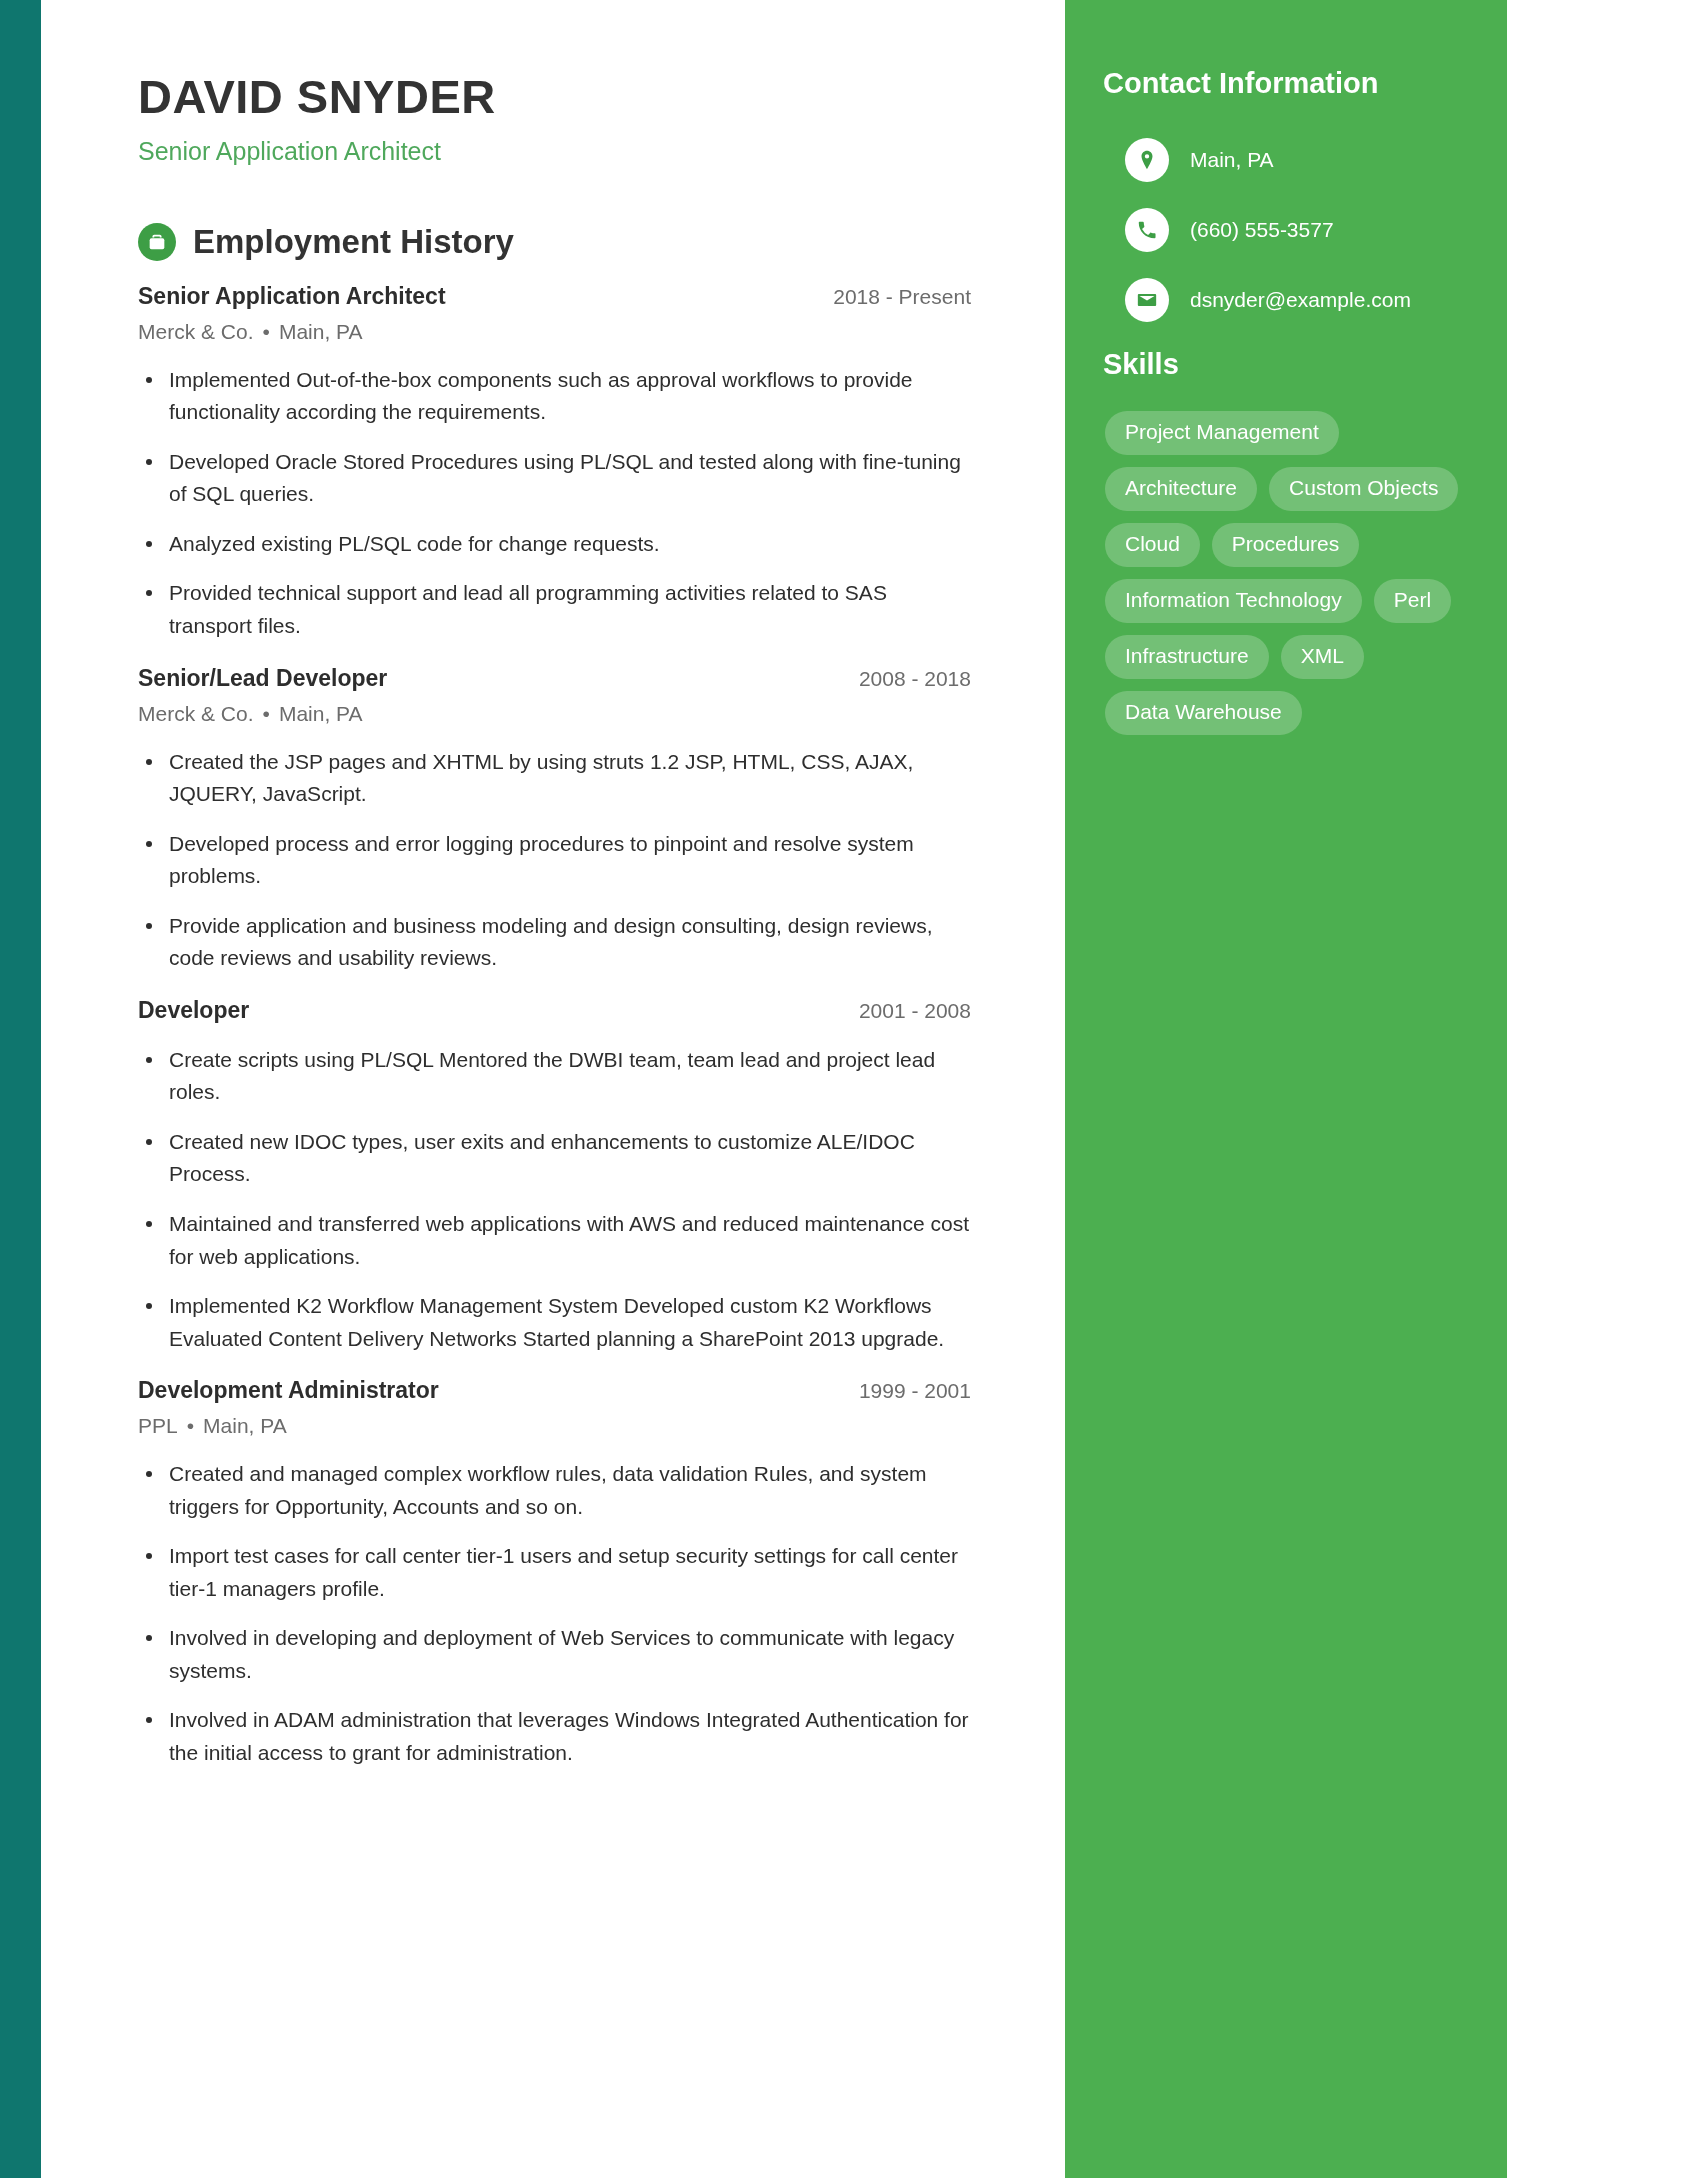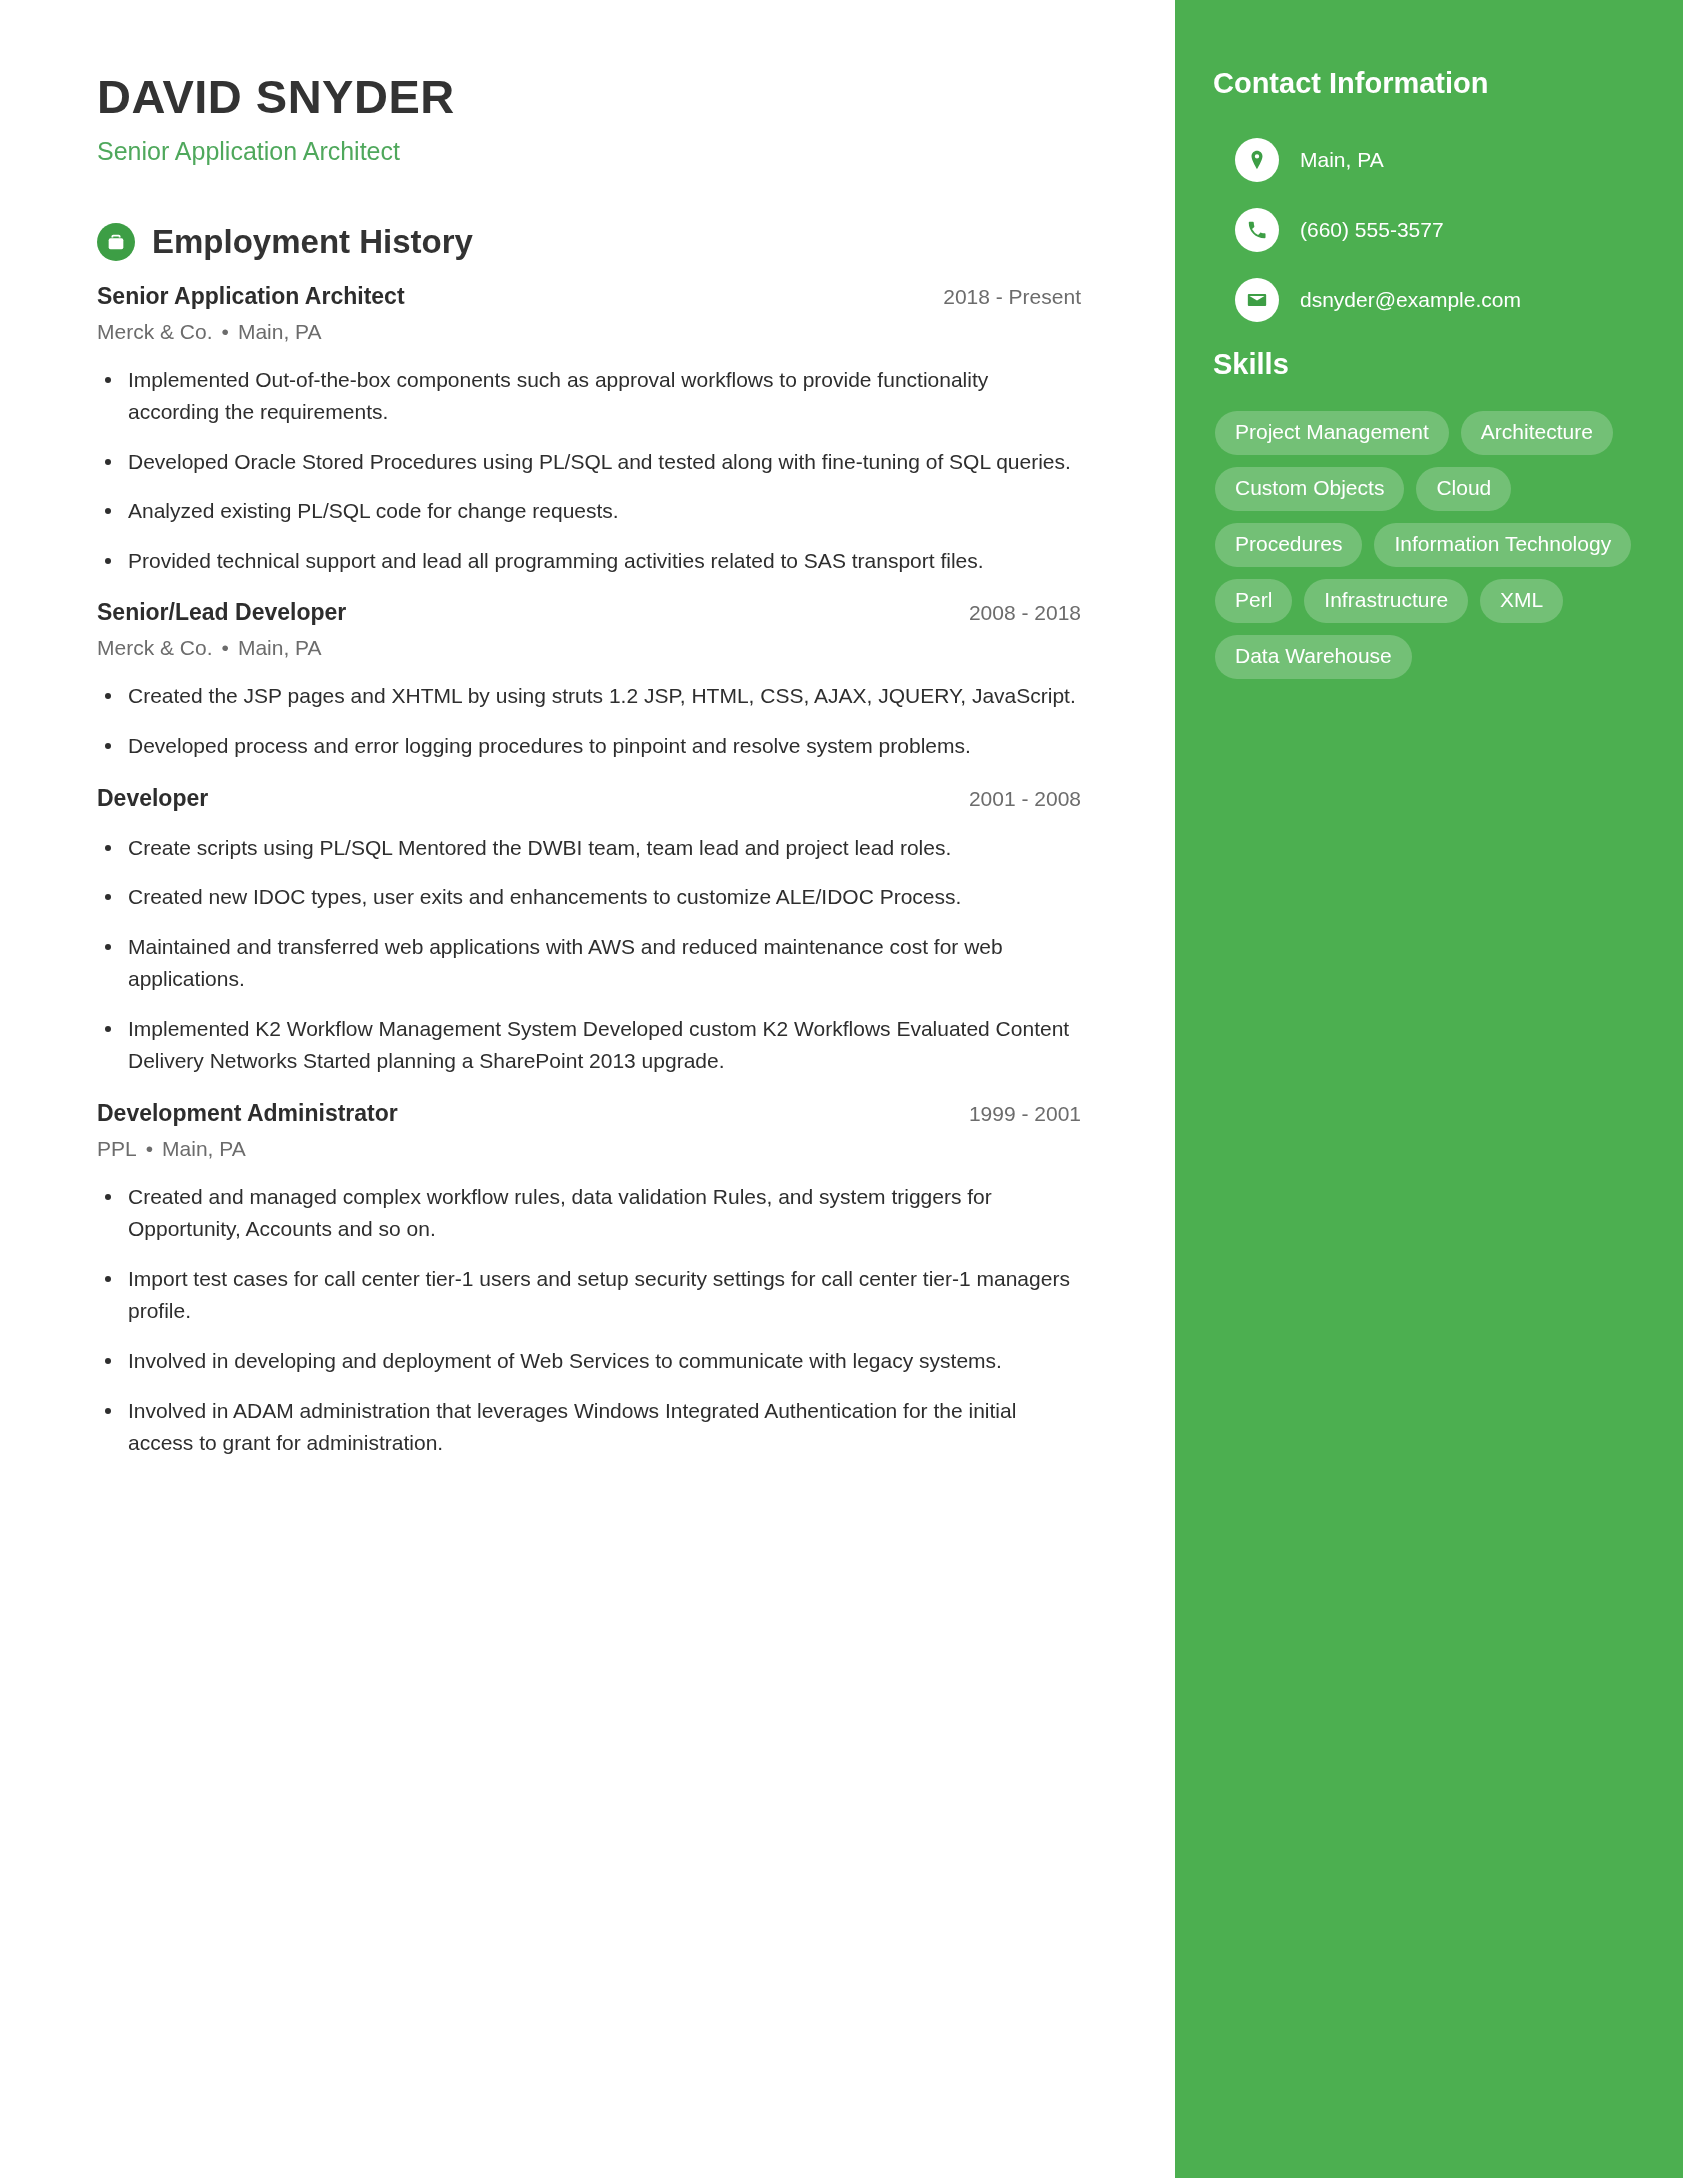--- a/index.html
+++ b/index.html
@@ -10,24 +10,25 @@
   }
 
   body {
     font-family: "Liberation Sans", sans-serif;
     background: #ffffff;
     position: relative;
     overflow: hidden;
   }
 
   .page {
-    width: 1683px;
+    width: 1507px;
     height: 2178px;
     display: flex;
     background: #0f766e;
+    padding-left: 41px;
   }
 
   
   .main-col {
     width: 1175px;
     height: 2178px;
     padding: 71px 94px 0 97px;
     background: #ffffff;
   }
 
@@ -223,20 +224,21 @@
         </div>
         <div class="job">
           <div class="job-row">
             <div class="job-title">Senior/Lead Developer</div>
             <div class="job-dates">2008 - 2018</div>
           </div>
           <div class="job-meta"><span>Merck &amp; Co.</span><span class="sep">•</span><span>Main, PA</span></div>
           <ul class="bullets">
             <li>Created the JSP pages and XHTML by using struts 1.2 JSP, HTML, CSS, AJAX, JQUERY, JavaScript.</li>
             <li>Developed process and error logging procedures to pinpoint and resolve system problems.</li>
+            <li>Provide application and business modeling and design consulting, design reviews, code reviews and usability reviews.</li>
           </ul>
         </div>
         <div class="job">
           <div class="job-row">
             <div class="job-title">Developer</div>
             <div class="job-dates">2001 - 2008</div>
           </div>
           <ul class="bullets">
             <li>Create scripts using PL/SQL Mentored the DWBI team, team lead and project lead roles.</li>
             <li>Created new IDOC types, user exits and enhancements to customize ALE/IDOC Process.</li>

